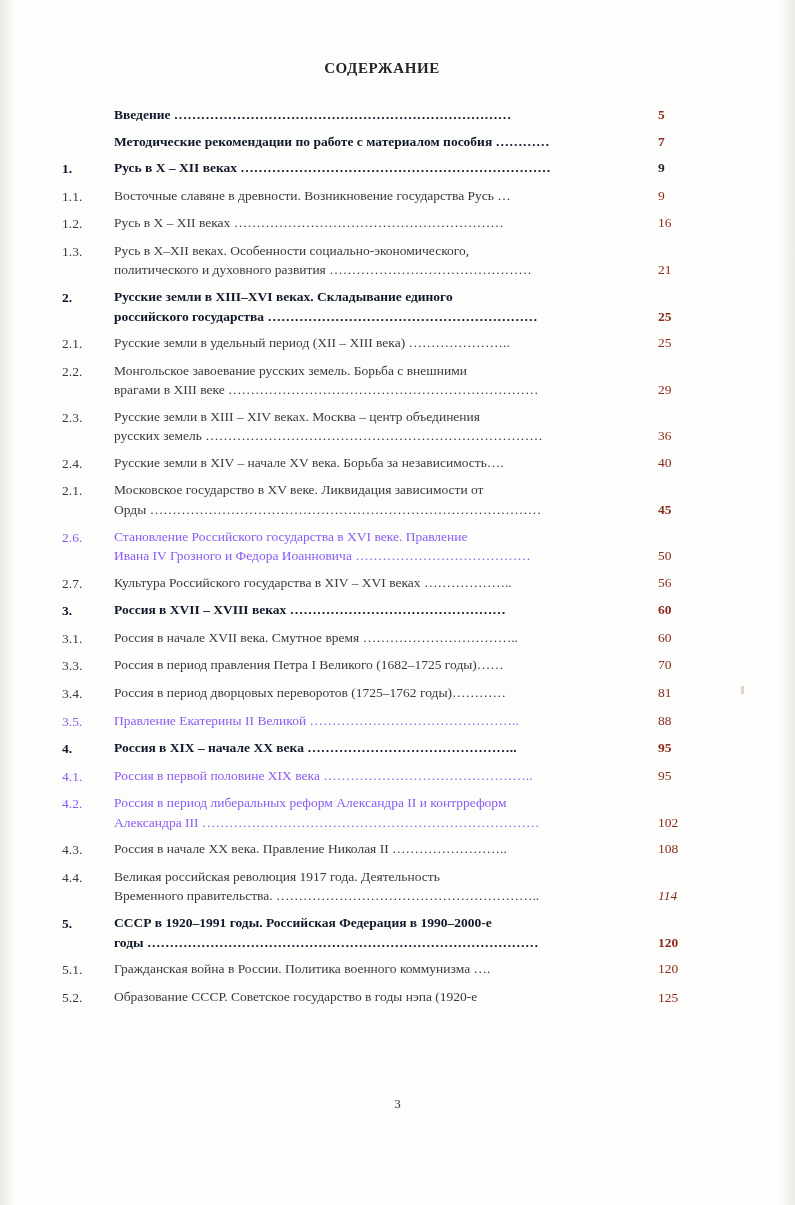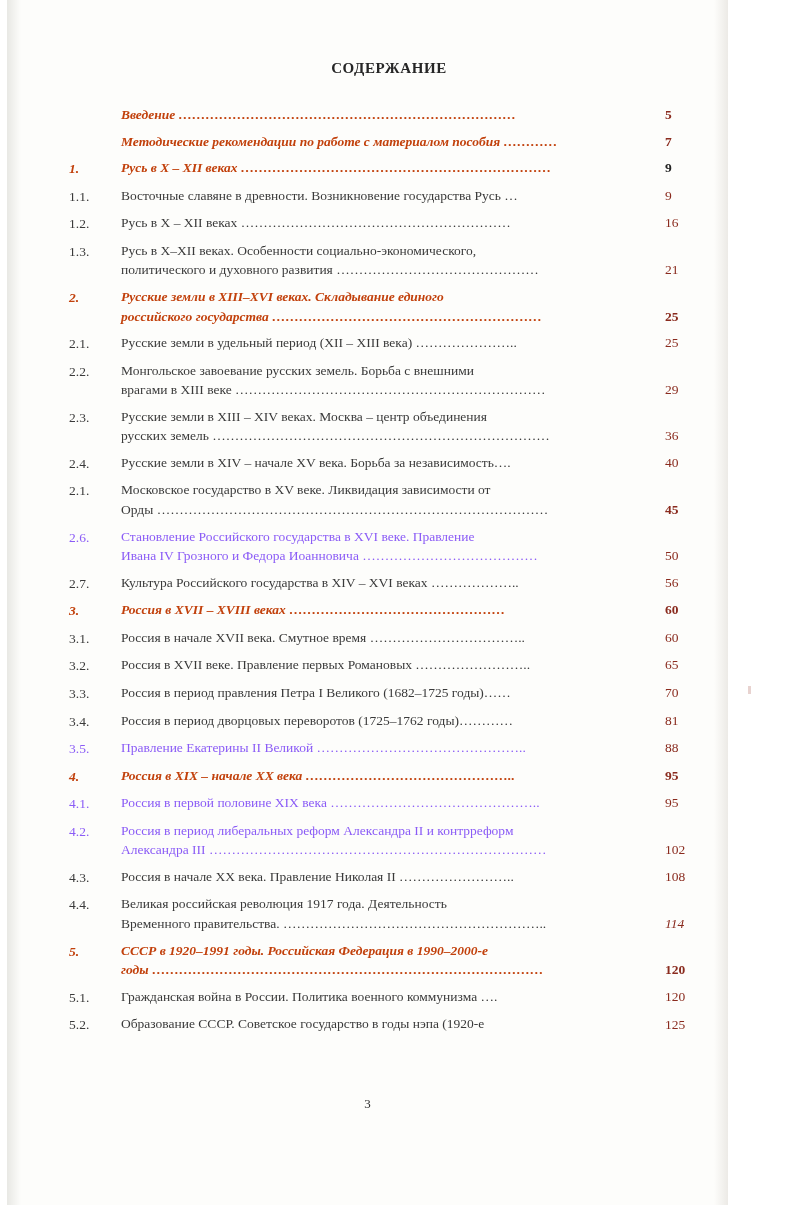--- a/index.html
+++ b/index.html
@@ -10,22 +10,22 @@
   body {
     width: 795px;
     height: 1205px;
     font-family: "Liberation Serif", "DejaVu Serif", serif;
     color: #1a1a1a;
     position: relative;
     overflow: hidden;
   }
   .page {
     position: absolute;
-    top: 0; left: 7px;
-    width: 721px;
+    top: 0; left: 0;
+    width: 795px;
     height: 1205px;
     background: #fdfdfb;
   }
   
   .page::before {
     content: "";
     position: absolute;
     left: 0; top: 0; bottom: 0;
     width: 14px;
     background: linear-gradient(to right, #e8e8e4, rgba(255,255,255,0));
@@ -79,21 +79,21 @@
     flex: 0 0 44px;
     text-align: left;
     font-size: 13.5px;
     line-height: 1.45;
     padding-left: 8px;
   }
   .bold .num, .bold .text, .bold .pg { font-weight: bold; }
   .just .text { text-align: justify; }
   .just .text > span.line { display: block; }
   
-  .ink-dark { color: #c2410c; font-style: italic; }
+  .ink-dark { color: #0f172a; }
   .ink-green { color: #8b5cf6; }
   .ink-olive { color: #8b5cf6; }
   .ink-gray { color: #3a3a3a; }
   .pg-red { color: #8a2b1e; }
   .pg-dark { color: #232323; }
   .folio {
     position: absolute;
     left: 0; right: 0;
     top: 1096px;
     text-align: center;
@@ -229,27 +229,20 @@
           <div class="pg pg-red">60</div>
         </div>
         <div class="row just">
           <div class="num ink-gray">3.1.</div>
           <div class="text ink-gray">
             <span class="line">Россия в начале XVII века. Смутное время ……………………………..</span>
           </div>
           <div class="pg pg-red">60</div>
         </div>
         <div class="row just">
-          <div class="num ink-gray">3.2.</div>
-          <div class="text ink-gray">
-            <span class="line">Россия в XVII веке. Правление первых Романовых ……………………..</span>
-          </div>
-          <div class="pg pg-red">65</div>
-        </div>
-        <div class="row just">
           <div class="num ink-gray">3.3.</div>
           <div class="text ink-gray">
             <span class="line">Россия в период правления Петра I Великого (1682–1725 годы)……</span>
           </div>
           <div class="pg pg-red">70</div>
         </div>
         <div class="row just">
           <div class="num ink-gray">3.4.</div>
           <div class="text ink-gray">
             <span class="line">Россия в период дворцовых переворотов (1725–1762 годы)…………</span>

